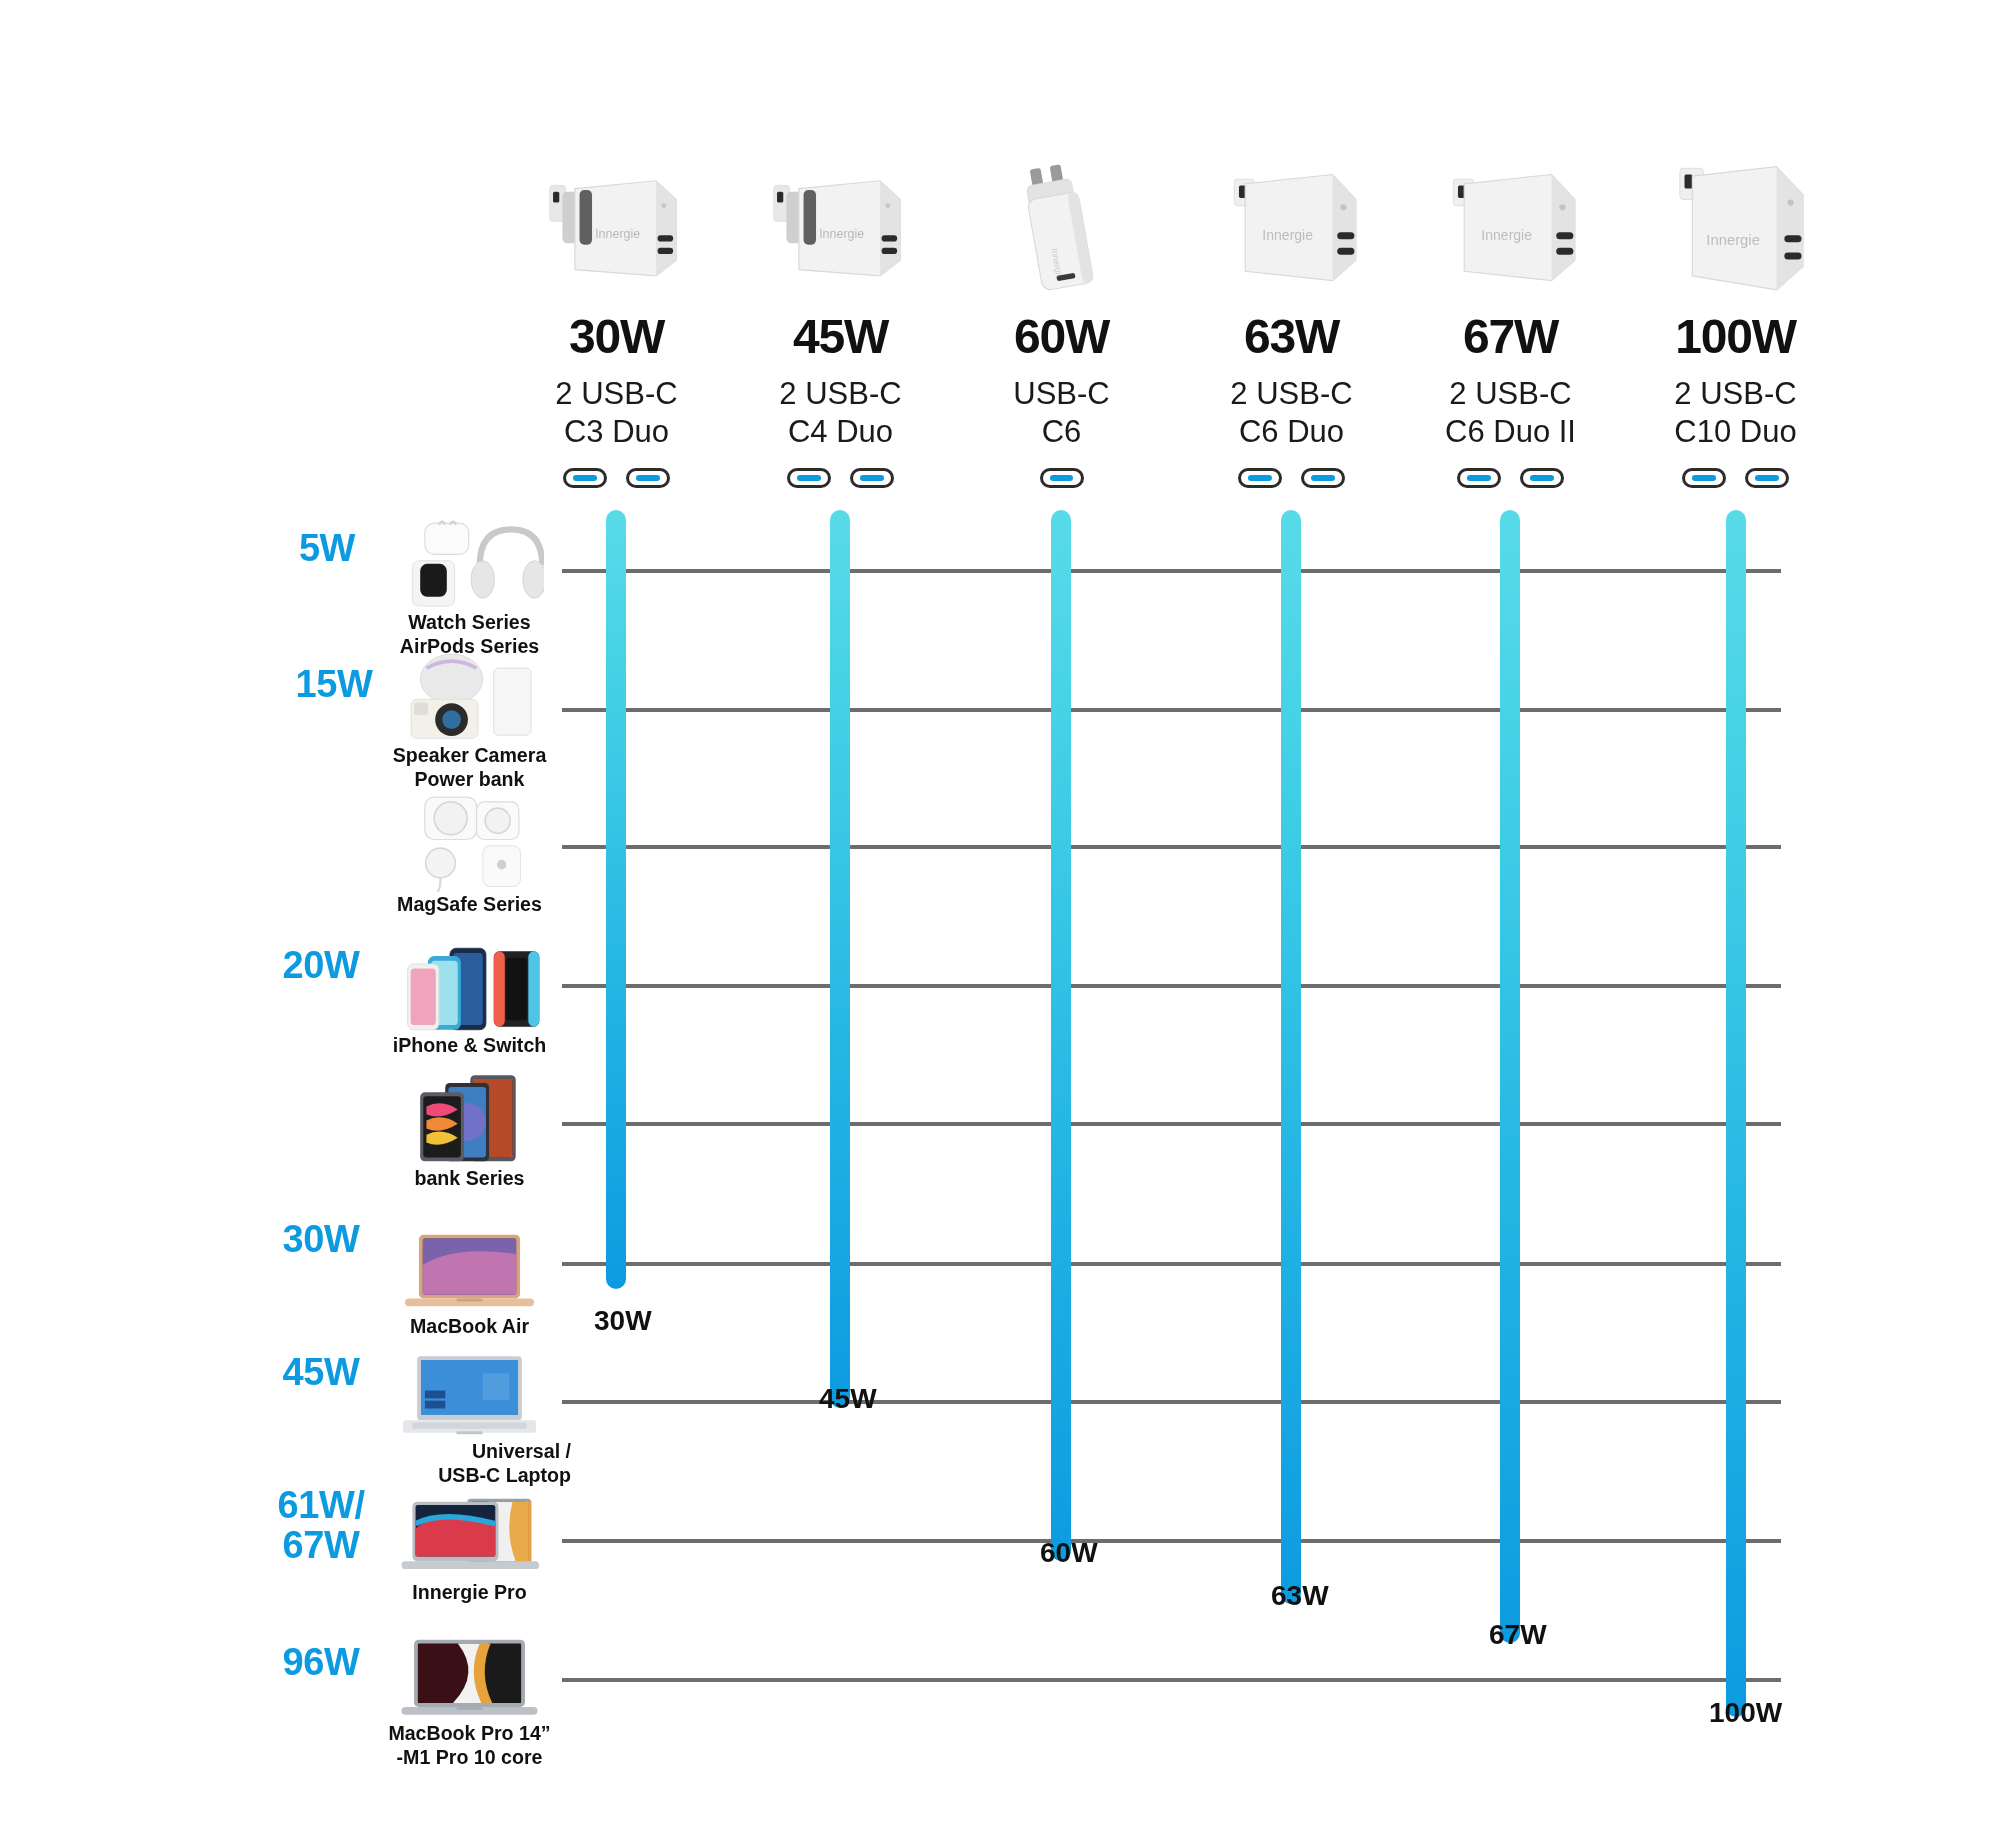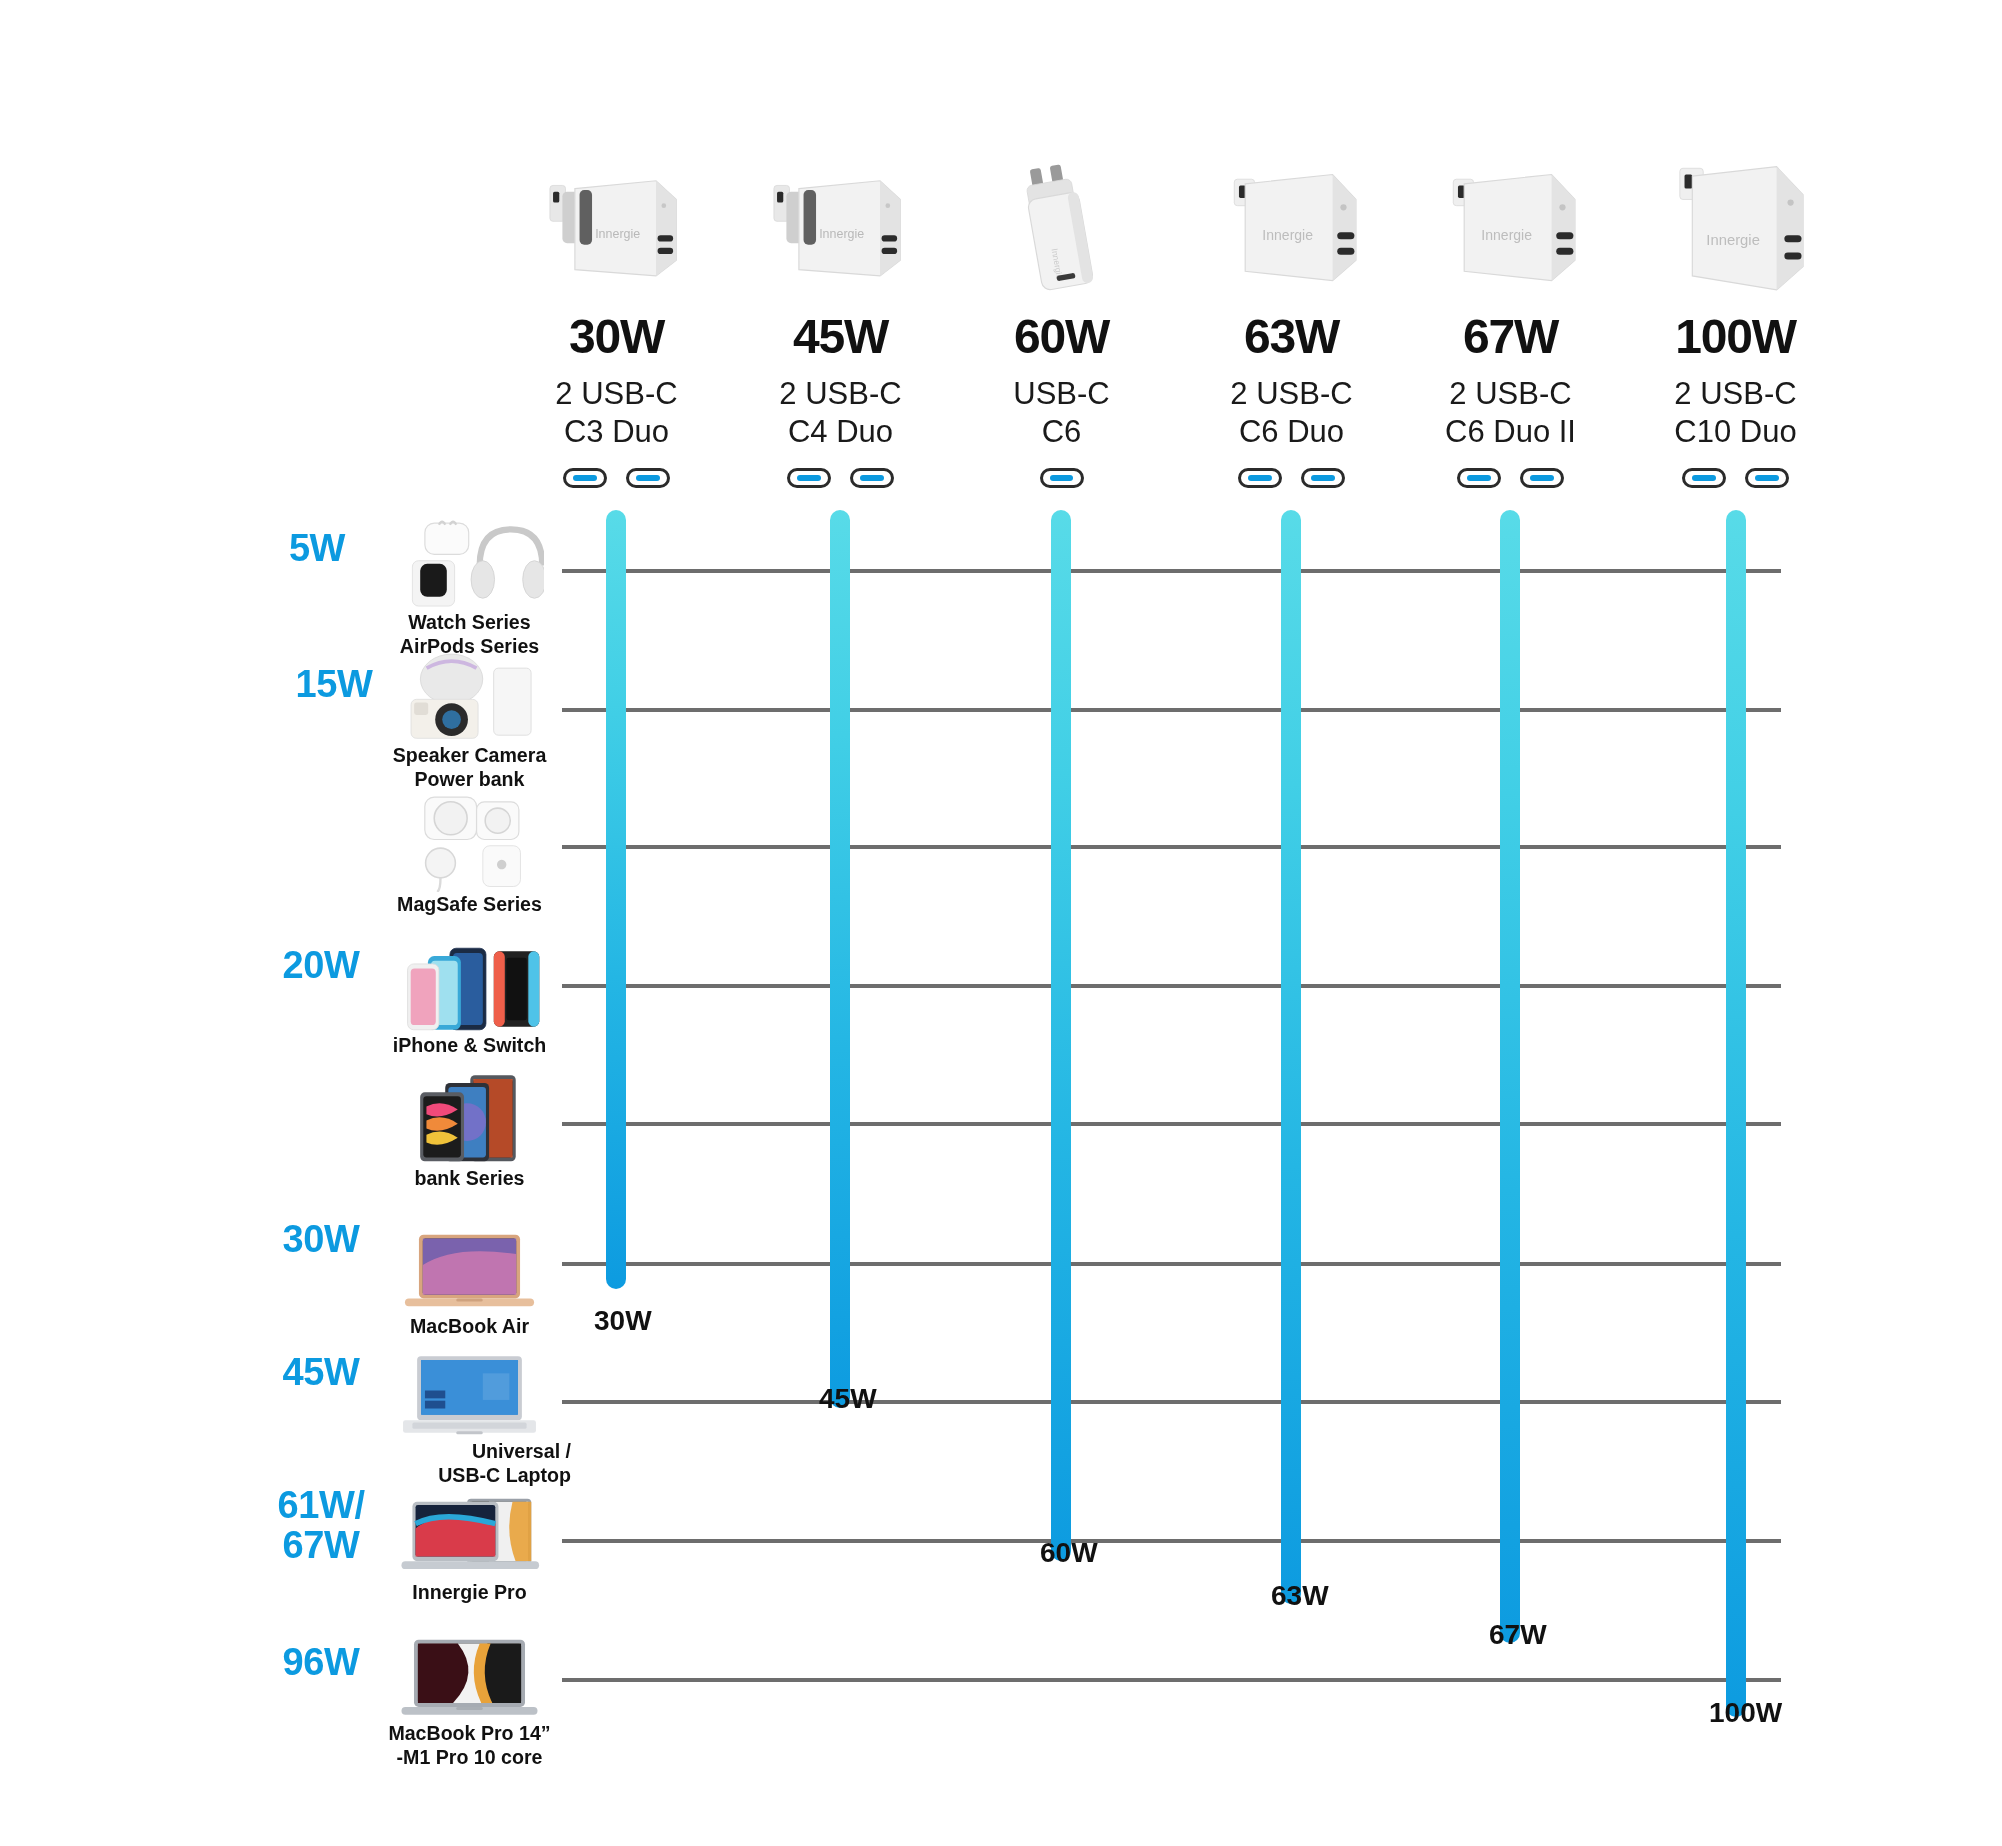--- a/index.html
+++ b/index.html
@@ -280,21 +280,21 @@
             <i></i>
           </span>
           <span class="usbc">
             <i></i>
           </span>
         </div>
       </div>
     </div>
 
   <div id="device-col">
-      <div class="watt-label" style="left: 231px; top: 529px; white-space: pre-line;">5W</div>
+      <div class="watt-label" style="left: 241px; top: 529px; white-space: pre-line;">5W</div>
       <div class="device-cell" style="left: 368px; top: 516px;">
         <div class="device-pic">
           <svg width="149" height="90" viewBox="0 0 190 115">
         <rect x="38" y="4" width="56" height="40" rx="12" fill="#fbfbfb" stroke="#dcdcdc" stroke-width="1.5"></rect>
         <path d="M56 6 q4 -8 8 0" stroke="#d2d2d2" fill="none" stroke-width="3"></path>
         <path d="M70 6 q4 -8 8 0" stroke="#d2d2d2" fill="none" stroke-width="3"></path>
         <rect x="22" y="52" width="54" height="58" rx="8" fill="#f4f4f4" stroke="#dcdcdc"></rect>
         <rect x="32" y="56" width="34" height="42" rx="9" fill="#1a1a1a"></rect>
         <path d="M108 58 q0 -46 40 -46 q40 0 40 46" stroke="#c9c9c9" stroke-width="8" fill="none"></path>
         <ellipse cx="112" cy="76" rx="15" ry="24" fill="#e6e6e6" stroke="#cfcfcf"></ellipse>

